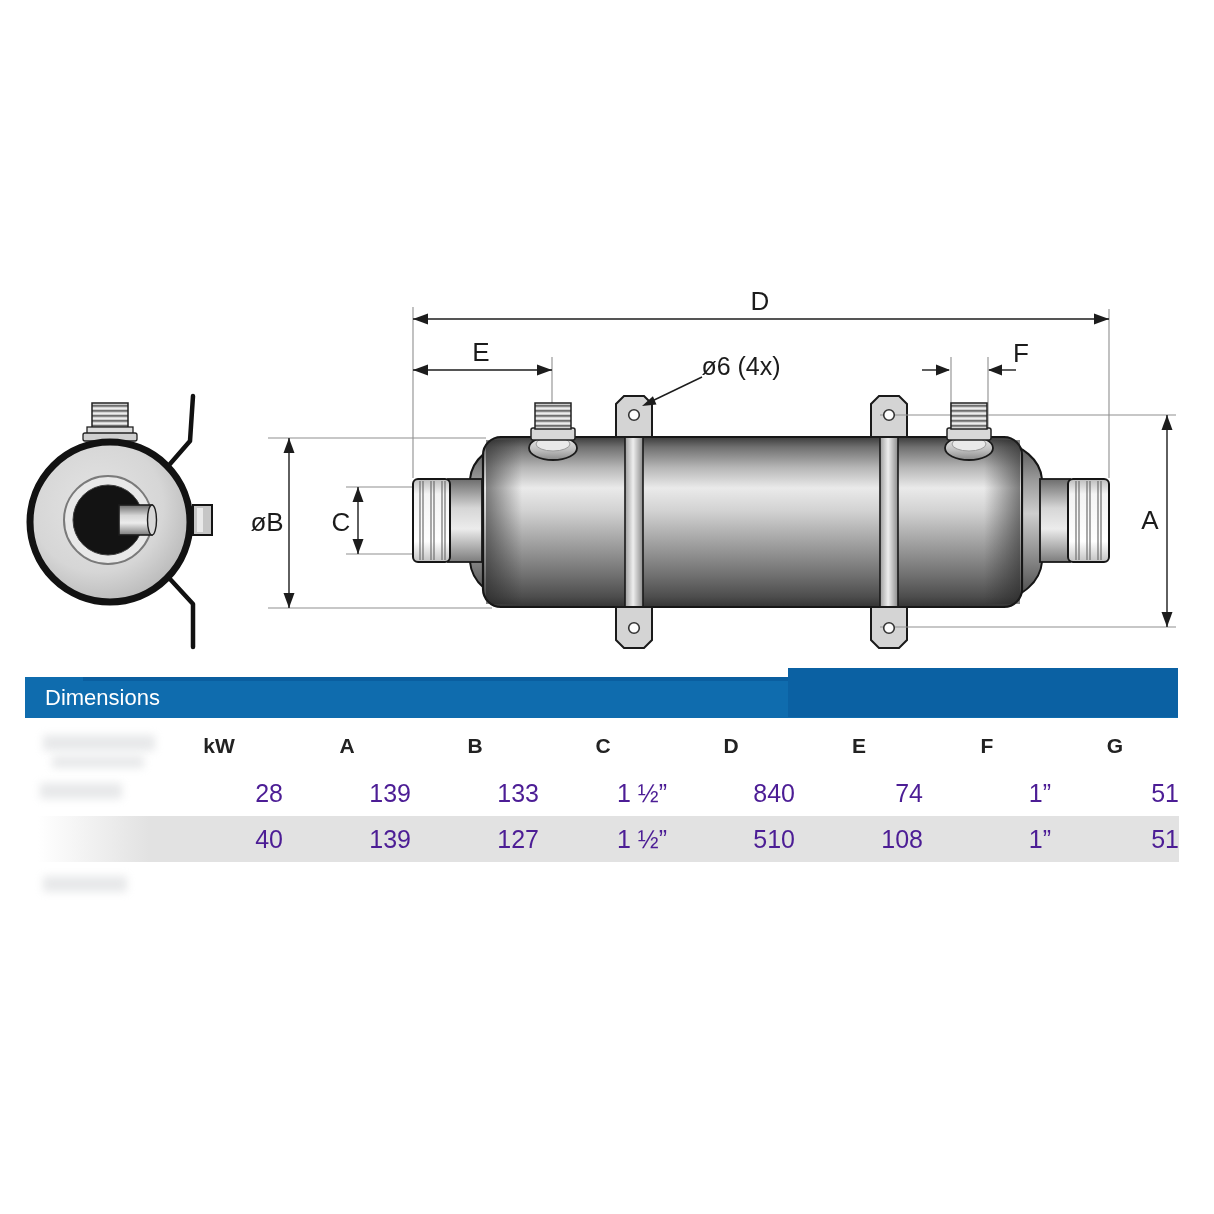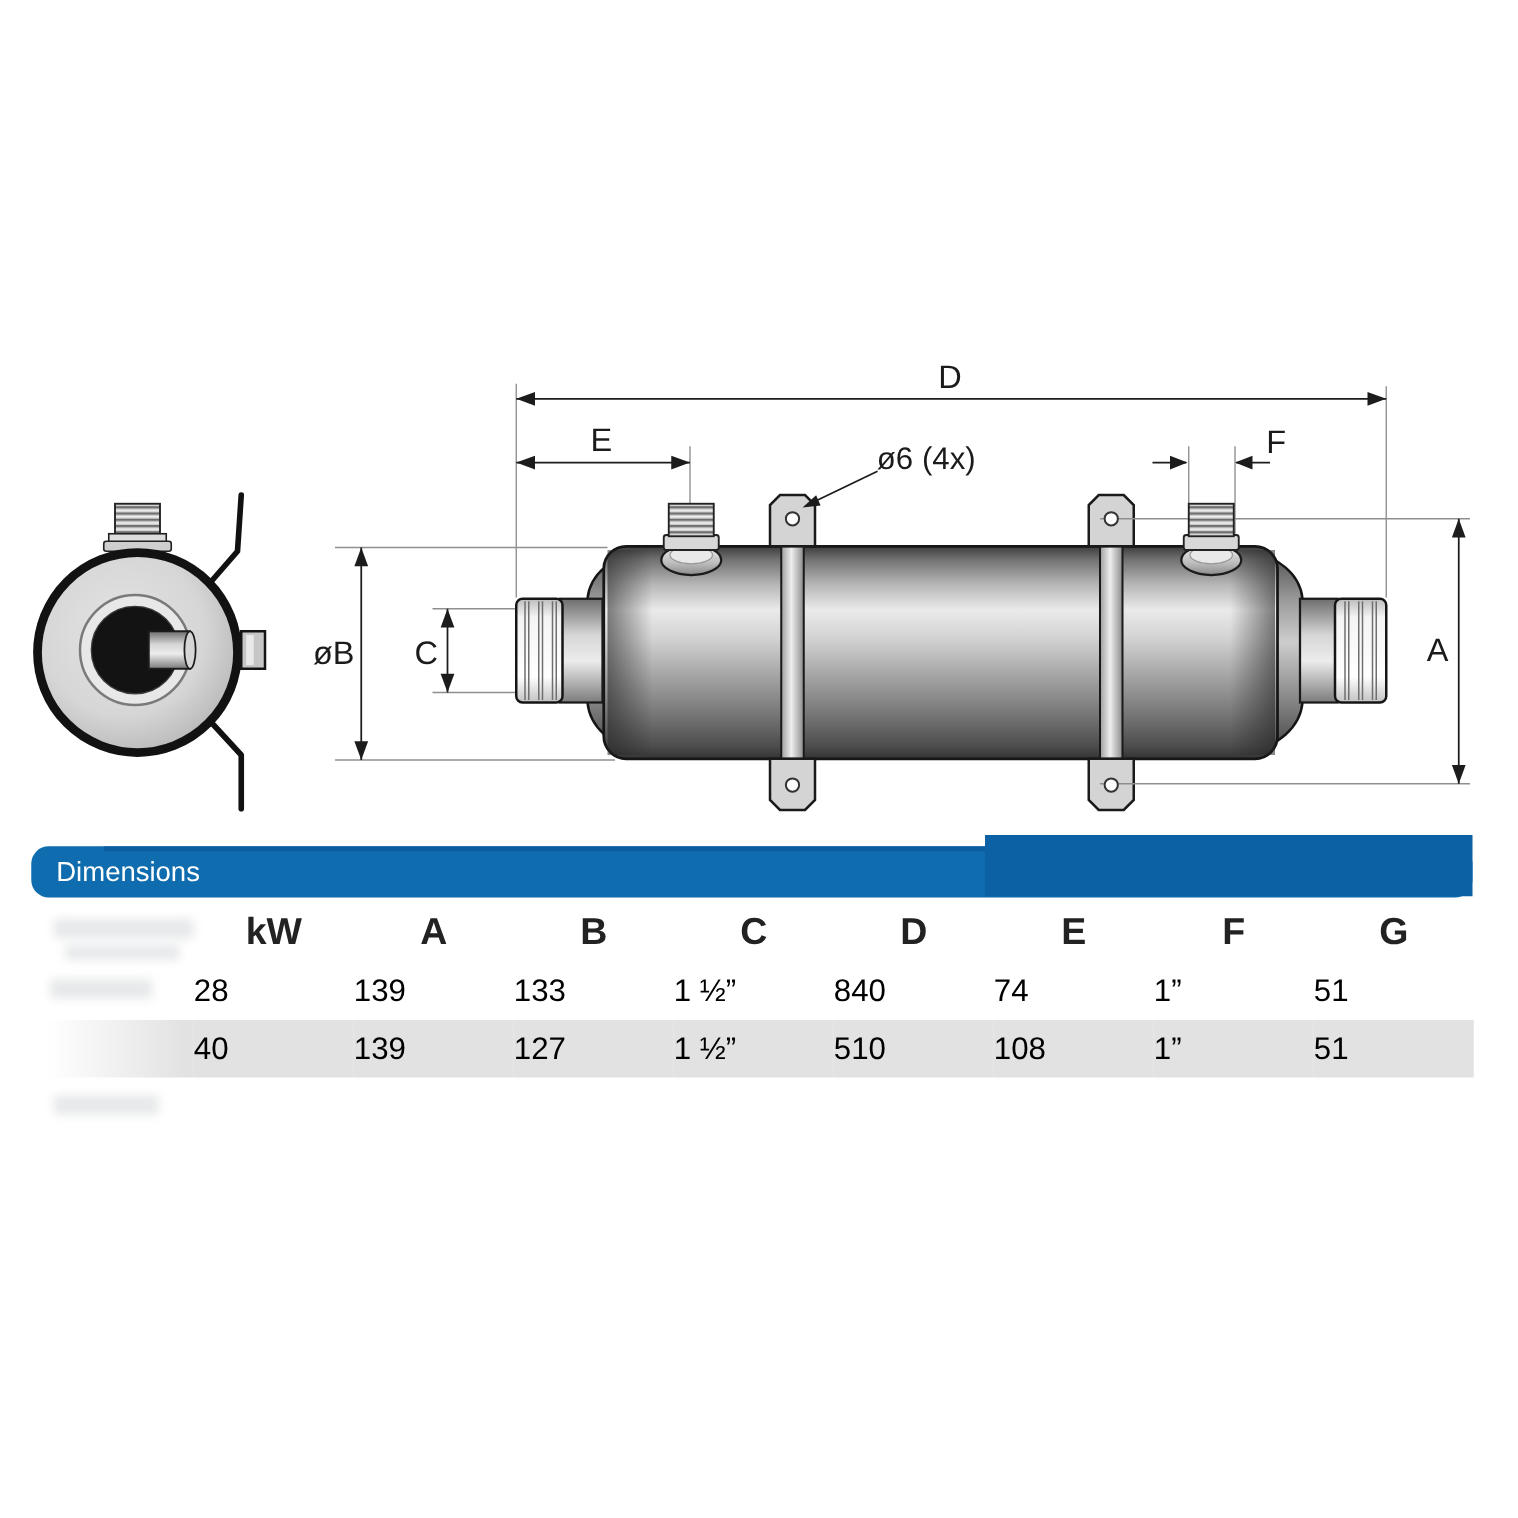--- a/index.html
+++ b/index.html
@@ -3,32 +3,32 @@
 <meta charset="utf-8">
 <style>
   html,body{margin:0;padding:0;background:#ffffff;}
   .page{position:relative;width:1214px;height:1214px;background:#ffffff;
         font-family:"Liberation Sans",sans-serif;overflow:hidden;}
   .drawing-svg{position:absolute;left:0;top:0;}
   svg text{font-family:"Liberation Sans",sans-serif;fill:#1b1b1b;}
 
   
   .table-area{position:absolute;left:0;top:676px;width:1214px;height:260px;}
-  .title-bar{position:absolute;left:25px;top:1px;width:1153px;height:41px;background:#0f6cae;border-radius:14px;}
+  .title-bar{position:absolute;left:25px;top:1px;width:1153px;height:41px;background:#0f6cae;}
   .title-bar .bar-top-strip{position:absolute;left:58px;top:0;width:715px;height:4px;
         background:#0a5a99;opacity:.75;}
   .title-bar .bar-dark{position:absolute;left:763px;top:-9px;width:390px;height:49px;
         background:#0b61a3;}
   .title-text{position:absolute;left:20px;top:0;height:41px;line-height:41px;
         color:#ffffff;font-size:22px;z-index:2;}
   table.dims{position:absolute;left:25px;top:46px;width:1154px;border-collapse:collapse;
         table-layout:fixed;}
-  table.dims th{height:48px;font-size:30px;font-weight:bold;color:#222;text-align:center;
+  table.dims th{height:48px;font-size:21px;font-weight:bold;color:#222;text-align:center;
         vertical-align:middle;padding:0;}
-  table.dims td{height:46px;font-size:25px;font-weight:normal;color:#000000;text-align:left;
+  table.dims td{height:46px;font-size:25px;font-weight:normal;color:#4c1d95;text-align:right;
         vertical-align:middle;padding:0;}
   tr.shaded td{background:#e2e2e2;}
   tr.shaded td.fade{background:linear-gradient(90deg, rgba(226,226,226,0) 10%, #e2e2e2 95%);}
   .ghost{position:absolute;background:#c7cacd;filter:blur(4px);opacity:.42;border-radius:3px;}
   .g1{left:43px;top:59px;width:112px;height:16px;}
   .g2{left:52px;top:80px;width:92px;height:12px;}
   .g3{left:40px;top:107px;width:82px;height:16px;}
   .g4{left:43px;top:200px;width:84px;height:16px;}
 </style>
 </head>

